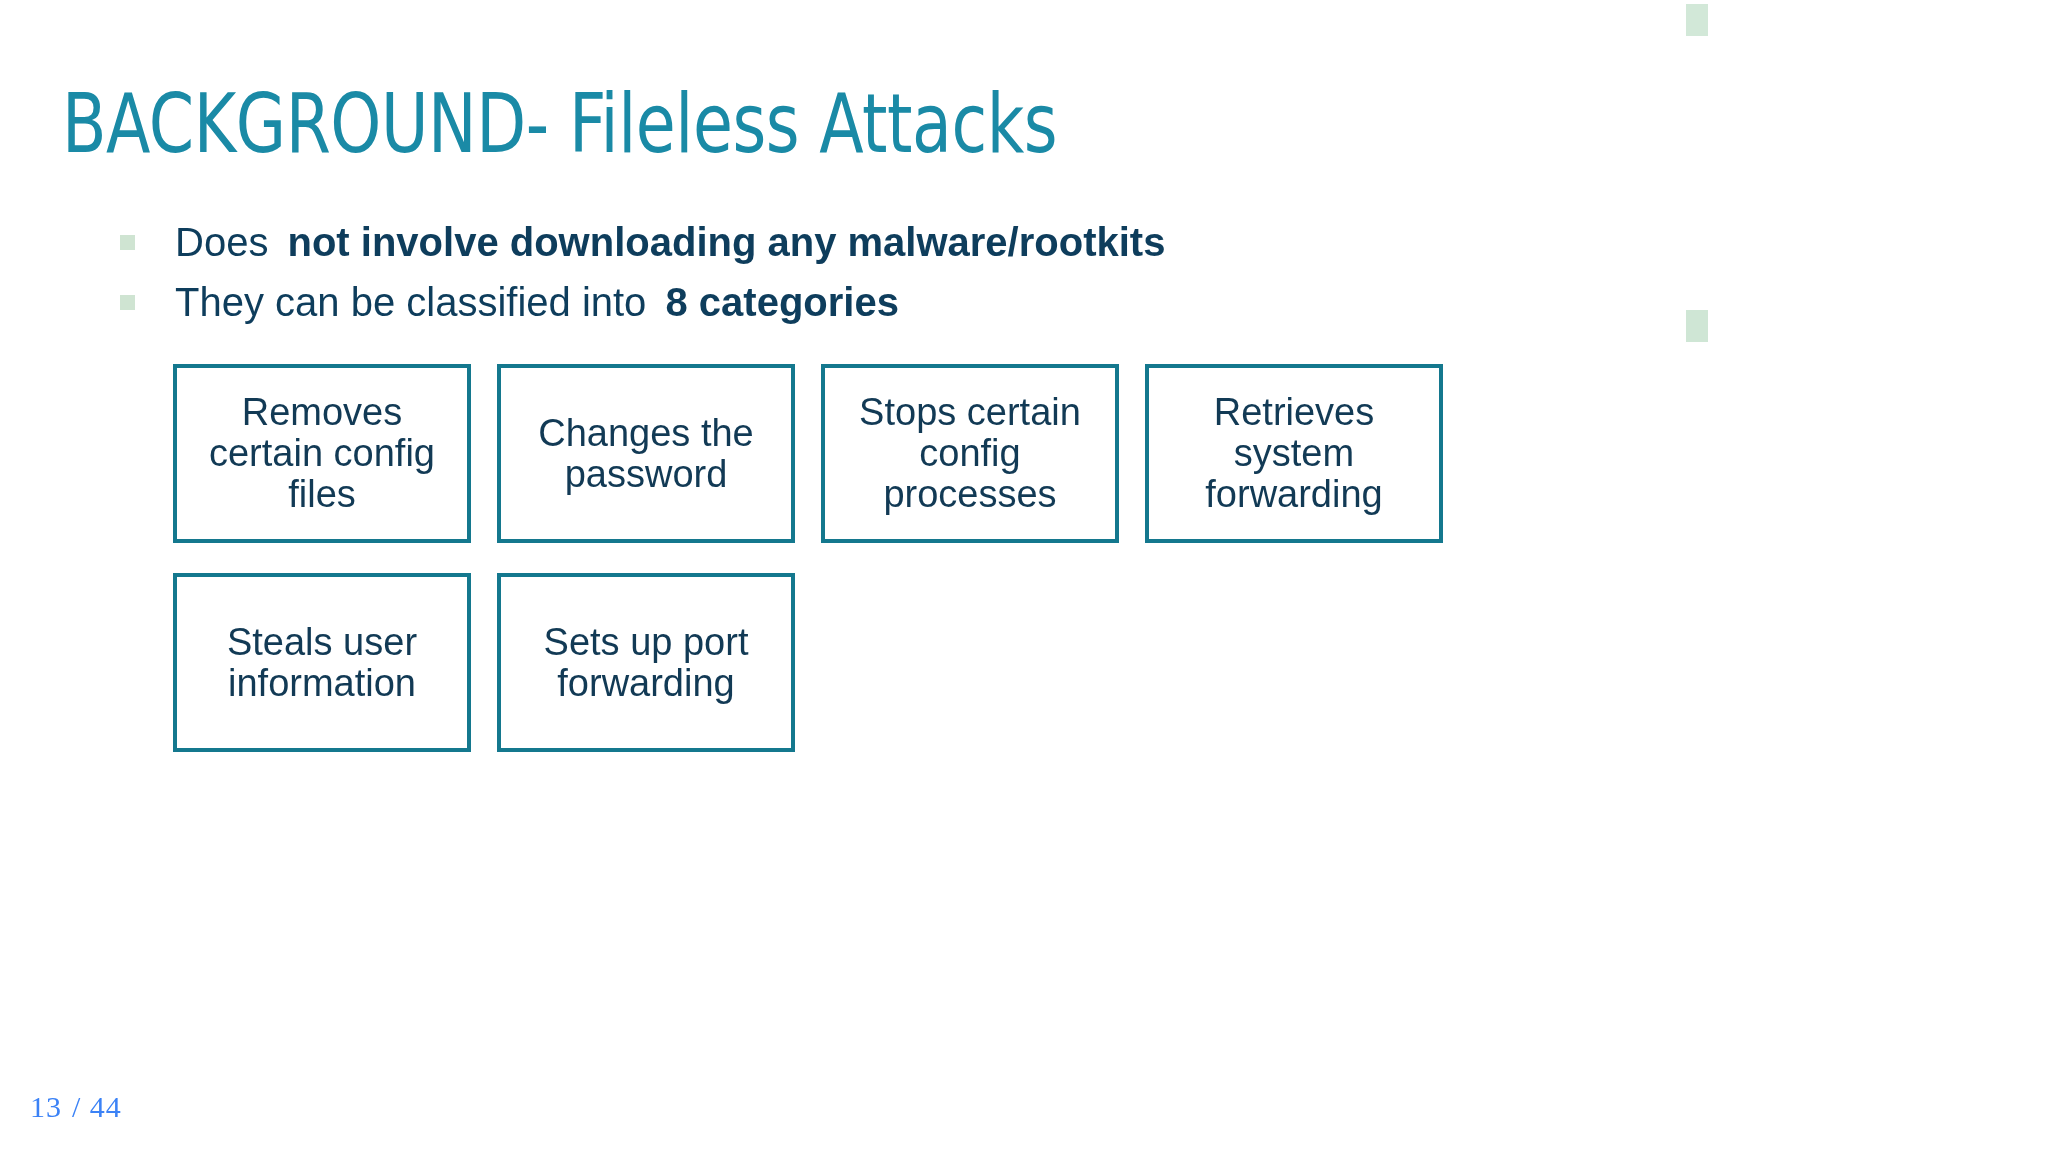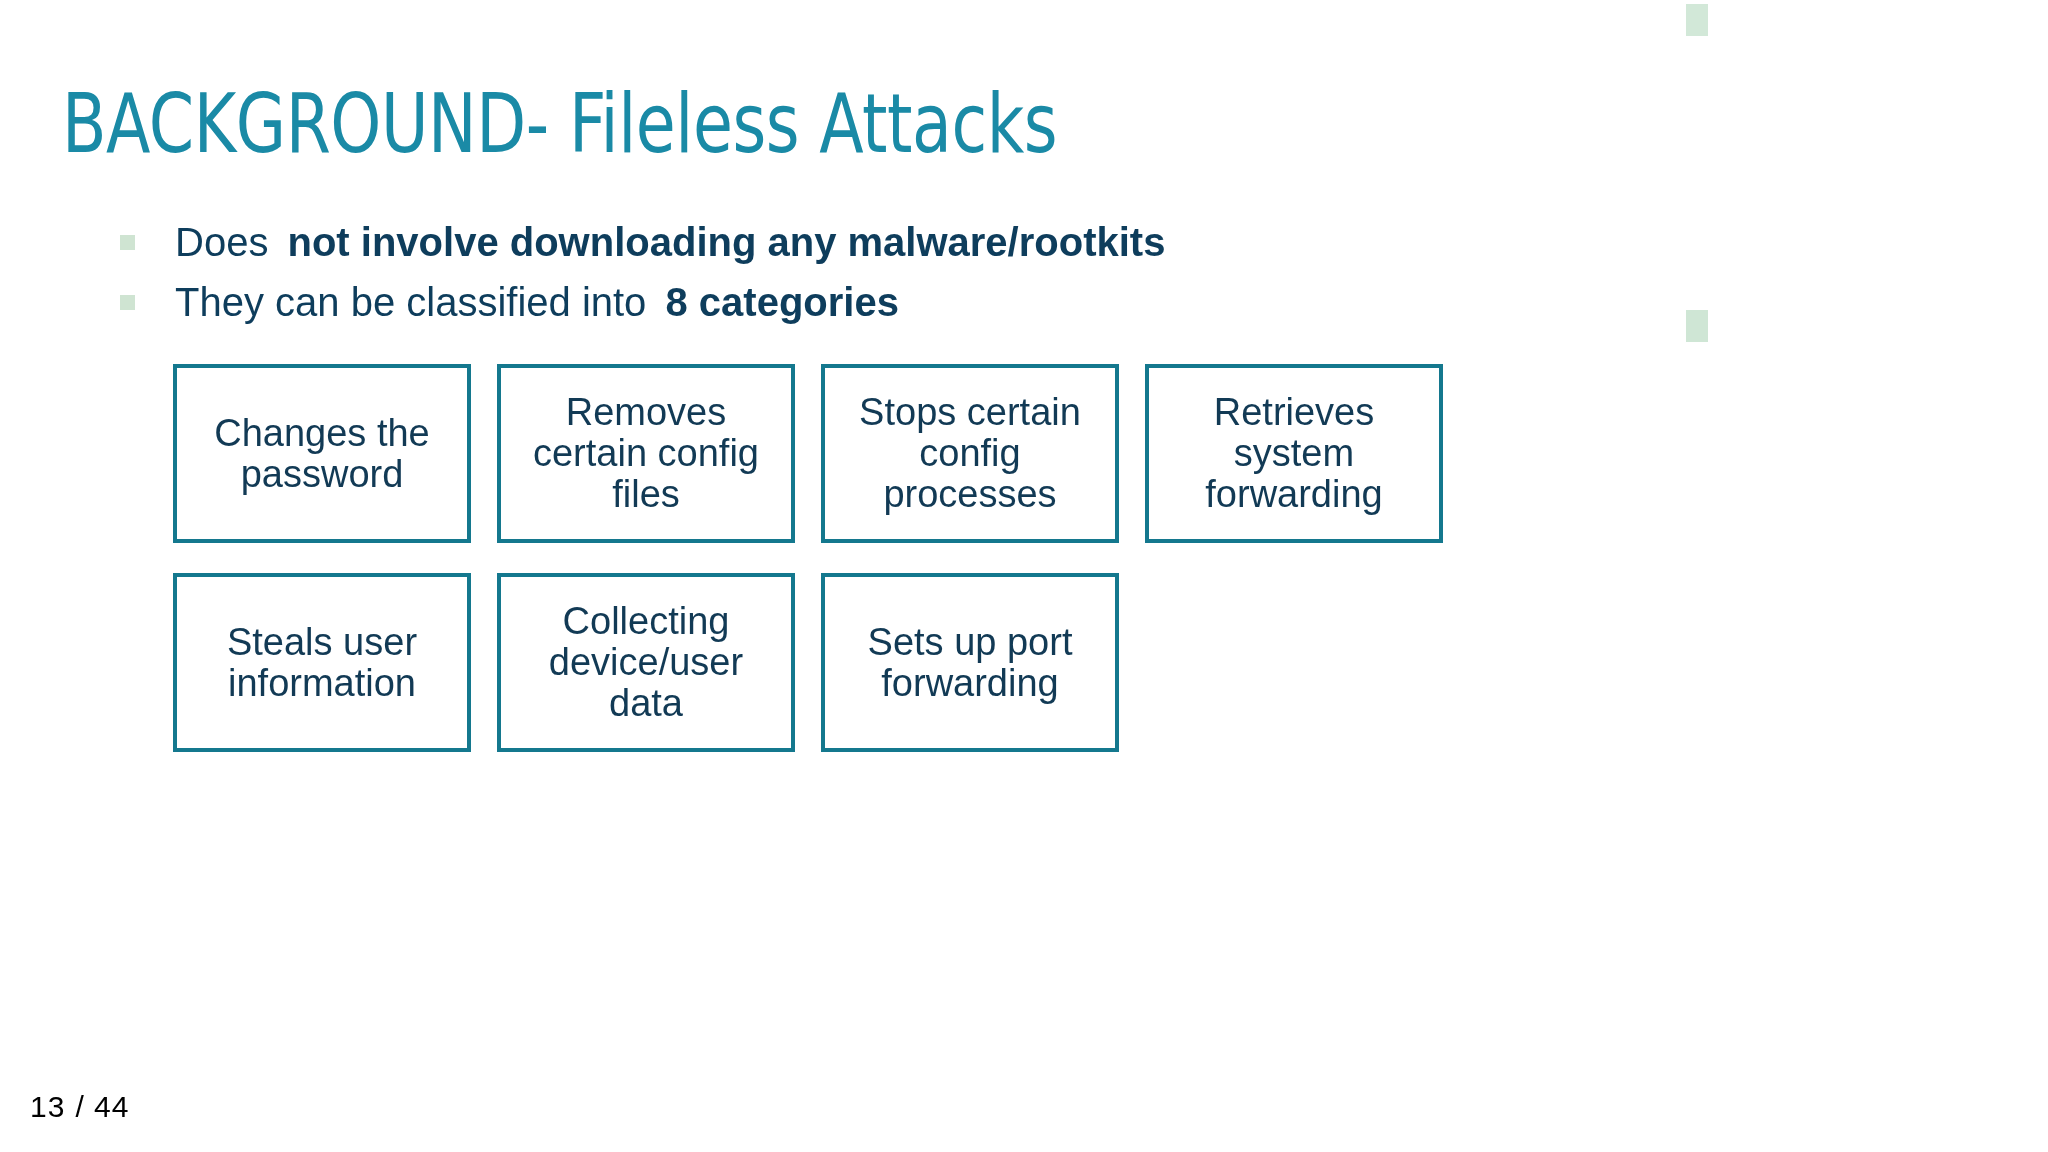--- a/index.html
+++ b/index.html
@@ -119,23 +119,23 @@
     color: #123A55;
     display: block;
   }
 
   
   #pagenum {
     position: absolute;
     left: 30px;
     bottom: 28px;
     z-index: 4;
-    font-family: Liberation Sans, sans-serif;
+    font-family: Liberation Serif, serif;
     font-size: 30px;
-    color: #000000;
+    color: #3b82f6;
     letter-spacing: 1px;
   }
   #pagenum .cur { margin-right: 10px; }
 </style>
 </head>
 <body>
 
 <div id="slide">
 
   <div id="mosaic">
@@ -405,36 +405,33 @@
 
     <div class="bullet-row">
       <span class="bullet-marker"></span>
       <span class="bullet-text"><span>They can be classified into </span><b>8 categories</b></span>
     </div>
 
   </div>
 
   <div id="grid">
     <div class="cat-box">
+      <span>Removes certain config files</span>
+    </div>
+    <div class="cat-box">
       <span>Changes the password</span>
     </div>
     <div class="cat-box">
-      <span>Removes certain config files</span>
-    </div>
-    <div class="cat-box">
       <span>Stops certain config processes</span>
     </div>
     <div class="cat-box">
       <span>Retrieves system forwarding</span>
     </div>
     <div class="cat-box">
       <span>Steals user information</span>
-    </div>
-    <div class="cat-box">
-      <span>Collecting device/user data</span>
     </div>
     <div class="cat-box">
       <span>Sets up port forwarding</span>
     </div>
   </div>
 
   <div id="pagenum">
     <span class="cur">13</span><span>/ 44</span>
   </div>
 

